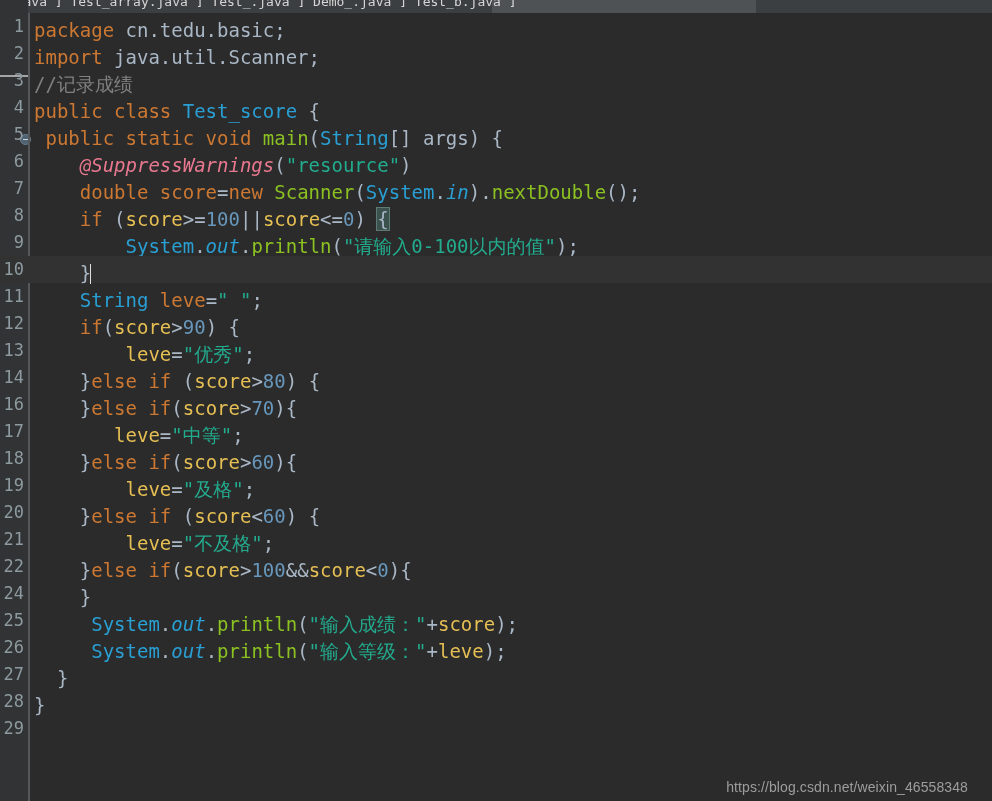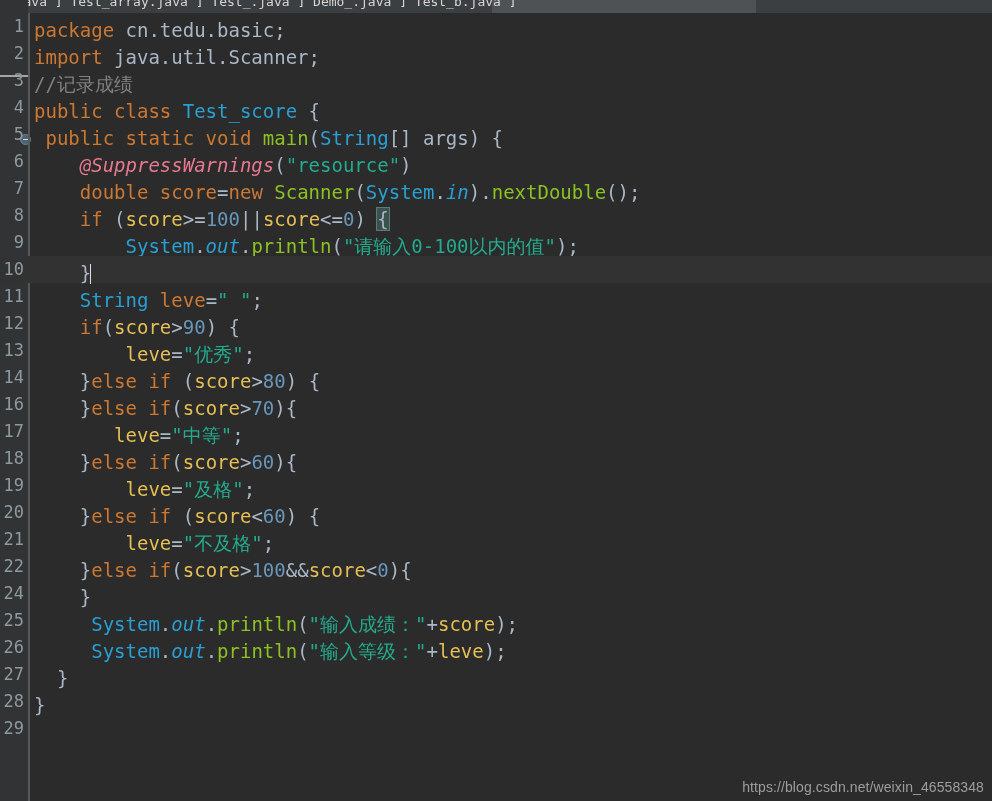--- a/index.html
+++ b/index.html
@@ -140,21 +140,21 @@
     display: inline-block;
     width: 1px;
     height: 20px;
     background: #e0e0e0;
     vertical-align: -4px;
     margin-left: -1px;
   }
 
   #watermark {
     position: absolute;
-    right: 8px;
+    right: 24px;
     bottom: 6px;
     color: #9d9d9d;
     font-size: 14px;
     font-family: "Liberation Sans", sans-serif;
     letter-spacing: 0.1px;
   }
 </style>
 </head>
 <body>
 

